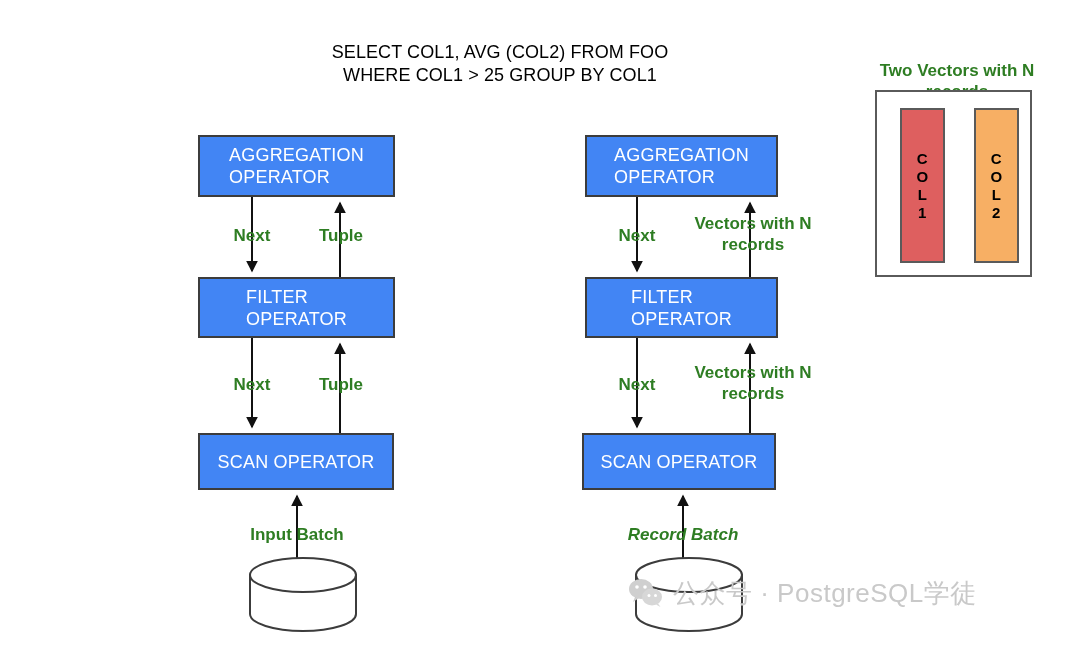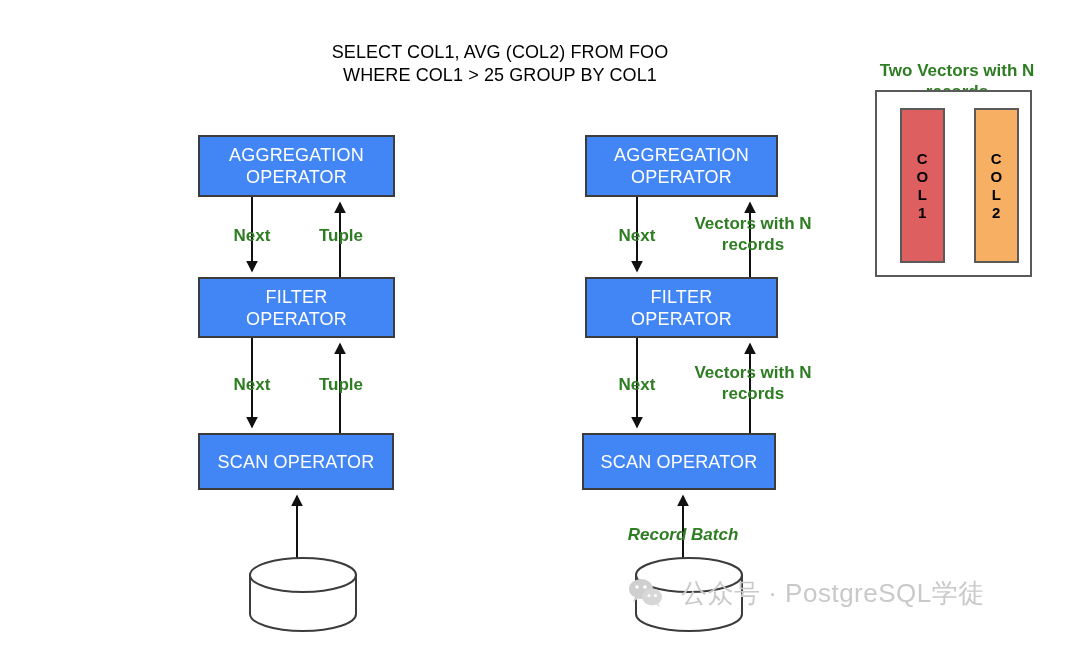--- a/index.html
+++ b/index.html
@@ -30,21 +30,21 @@
     position:absolute;
     box-sizing:border-box;
     background:#4285F4;
     border:2px solid #3c3c3c;
     color:#ffffff;
     font-size:18px;
     line-height:22px;
     display:flex;
     align-items:center;
     justify-content:center;
-    text-align:center;
+    text-align:left;
     white-space:pre-line;
     letter-spacing:.2px;
   }
 
   
   .edge-label{
     position:absolute;
     color:#2e7d23;
     font-size:17px;
     line-height:21px;
@@ -90,21 +90,21 @@
     color:#000000;
     text-align:center;
     letter-spacing:.5px;
     white-space:pre-line;
   }
 
   
   .watermark{
     position:absolute;
     left:628px;top:578px;
-    display:flex;align-items:center;gap:17px;
+    display:flex;align-items:center;gap:9px;
     color:#c9c9c9;
     font-size:26px;
     line-height:30px;
     letter-spacing:.5px;
     user-select:none;
   }
   .wm-text{color:#c9c9c9;}
 </style>
 </head>
 <body>
@@ -161,20 +161,21 @@
   <div class="op-box" style="left:198px;top:433px;width:196px;height:57px;">SCAN OPERATOR</div>
 
   <div class="edge-label" style="left:207px;top:225px;width:90px;">Next</div>
 
   <div class="edge-label" style="left:296px;top:225px;width:90px;">Tuple</div>
 
   <div class="edge-label" style="left:207px;top:374px;width:90px;">Next</div>
 
   <div class="edge-label" style="left:296px;top:374px;width:90px;">Tuple</div>
 
+  <div class="edge-label" style="left:222px;top:524px;width:150px;">Input Batch</div>
 
   <div class="op-box" style="left:585px;top:135px;width:193px;height:62px;">AGGREGATION
 OPERATOR</div>
 
   <div class="op-box" style="left:585px;top:277px;width:193px;height:61px;">FILTER
 OPERATOR</div>
 
   <div class="op-box" style="left:582px;top:433px;width:194px;height:57px;">SCAN OPERATOR</div>
 
   <div class="edge-label" style="left:592px;top:225px;width:90px;">Next</div>

